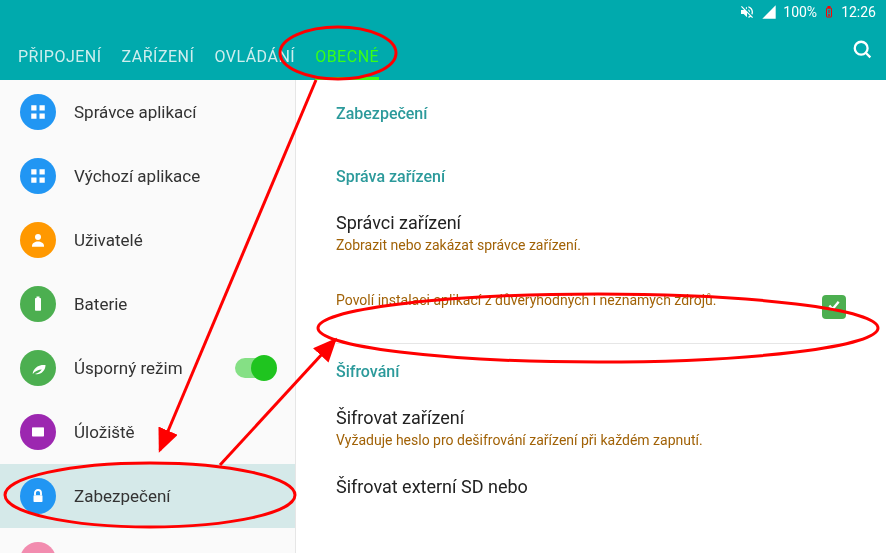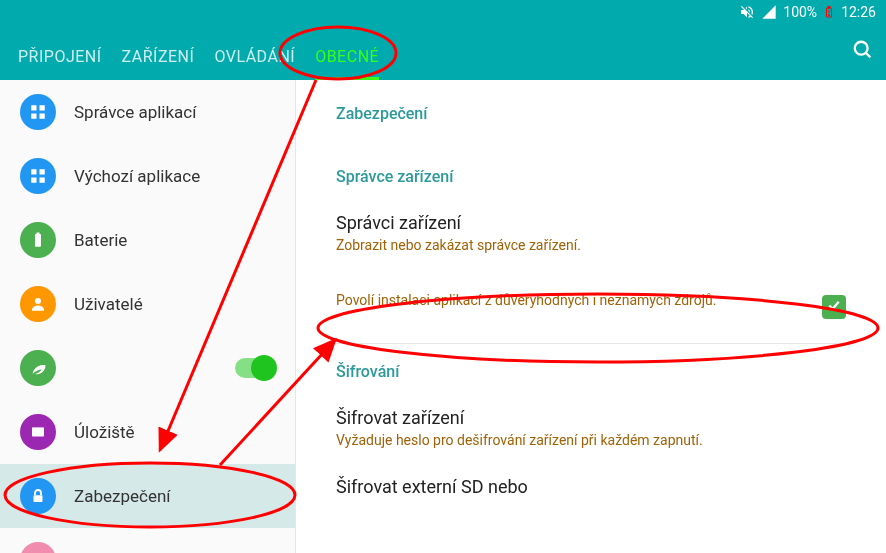--- a/index.html
+++ b/index.html
@@ -200,45 +200,46 @@
             <rect x="3" y="3" width="7" height="7"></rect>
             <rect x="14" y="3" width="7" height="7"></rect>
             <rect x="3" y="14" width="7" height="7"></rect>
             <rect x="14" y="14" width="7" height="7"></rect>
           </svg>
       </span>
       <span class="label">Výchozí aplikace</span>
     </div>
 
     <div class="sidebar-item">
+      <span class="icon-wrap" style="background:#ff9800">
+        <svg width="18" height="18" viewBox="0 0 24 24" fill="#ffffff">
+            <circle cx="12" cy="8" r="4"></circle>
+            <path d="M4 20c0-4 4-6 8-6s8 2 8 6v1H4v-1z"></path>
+          </svg>
+      </span>
+      <span class="label">Uživatelé</span>
+    </div>
+
+    <div class="sidebar-item">
       <span class="icon-wrap" style="background:#4caf50">
         <svg width="18" height="18" viewBox="0 0 24 24" fill="#ffffff">
             <rect x="8" y="4" width="8" height="17" rx="1"></rect>
             <rect x="10" y="2" width="4" height="2"></rect>
           </svg>
       </span>
       <span class="label">Baterie</span>
     </div>
 
     <div class="sidebar-item">
-      <span class="icon-wrap" style="background:#ff9800">
-        <svg width="18" height="18" viewBox="0 0 24 24" fill="#ffffff">
-            <circle cx="12" cy="8" r="4"></circle>
-            <path d="M4 20c0-4 4-6 8-6s8 2 8 6v1H4v-1z"></path>
-          </svg>
-      </span>
-      <span class="label">Uživatelé</span>
-    </div>
-
-    <div class="sidebar-item">
       <span class="icon-wrap" style="background:#4caf50">
         <svg width="18" height="18" viewBox="0 0 24 24" fill="#ffffff">
             <path d="M17 8C8 10 5 16 5 20c3-4 8-6 12-6-2 3-5 5-9 6 7 2 14-4 14-12h-5z"></path>
           </svg>
       </span>
+      <span class="label">Úsporný režim</span>
       <span class="toggle"></span>
     </div>
 
     <div class="sidebar-item">
       <span class="icon-wrap" style="background:#9c27b0">
         <svg width="18" height="18" viewBox="0 0 24 24" fill="#ffffff">
             <rect x="4" y="6" width="16" height="12" rx="1"></rect>
             <rect x="4" y="6" width="16" height="4" fill="#ffffff" opacity="0.5"></rect>
           </svg>
       </span>
@@ -258,21 +259,21 @@
     <div class="sidebar-item" style="opacity:0.5">
       <span class="icon-wrap" style="background:#e91e63"></span>
     </div>
 
   </div>
 
   <div class="main">
 
     <div class="section-header">Zabezpečení</div>
 
-    <div class="section-header" style="padding-top:32px">Správce zařízení</div>
+    <div class="section-header" style="padding-top:32px">Správa zařízení</div>
 
     <div class="setting-row">
       <div class="setting-text">
         <div class="setting-title">Správci zařízení</div>
         <div class="setting-subtitle">Zobrazit nebo zakázat správce zařízení.</div>
       </div>
     </div>
 
     <div class="setting-row">
       <div class="setting-text">

